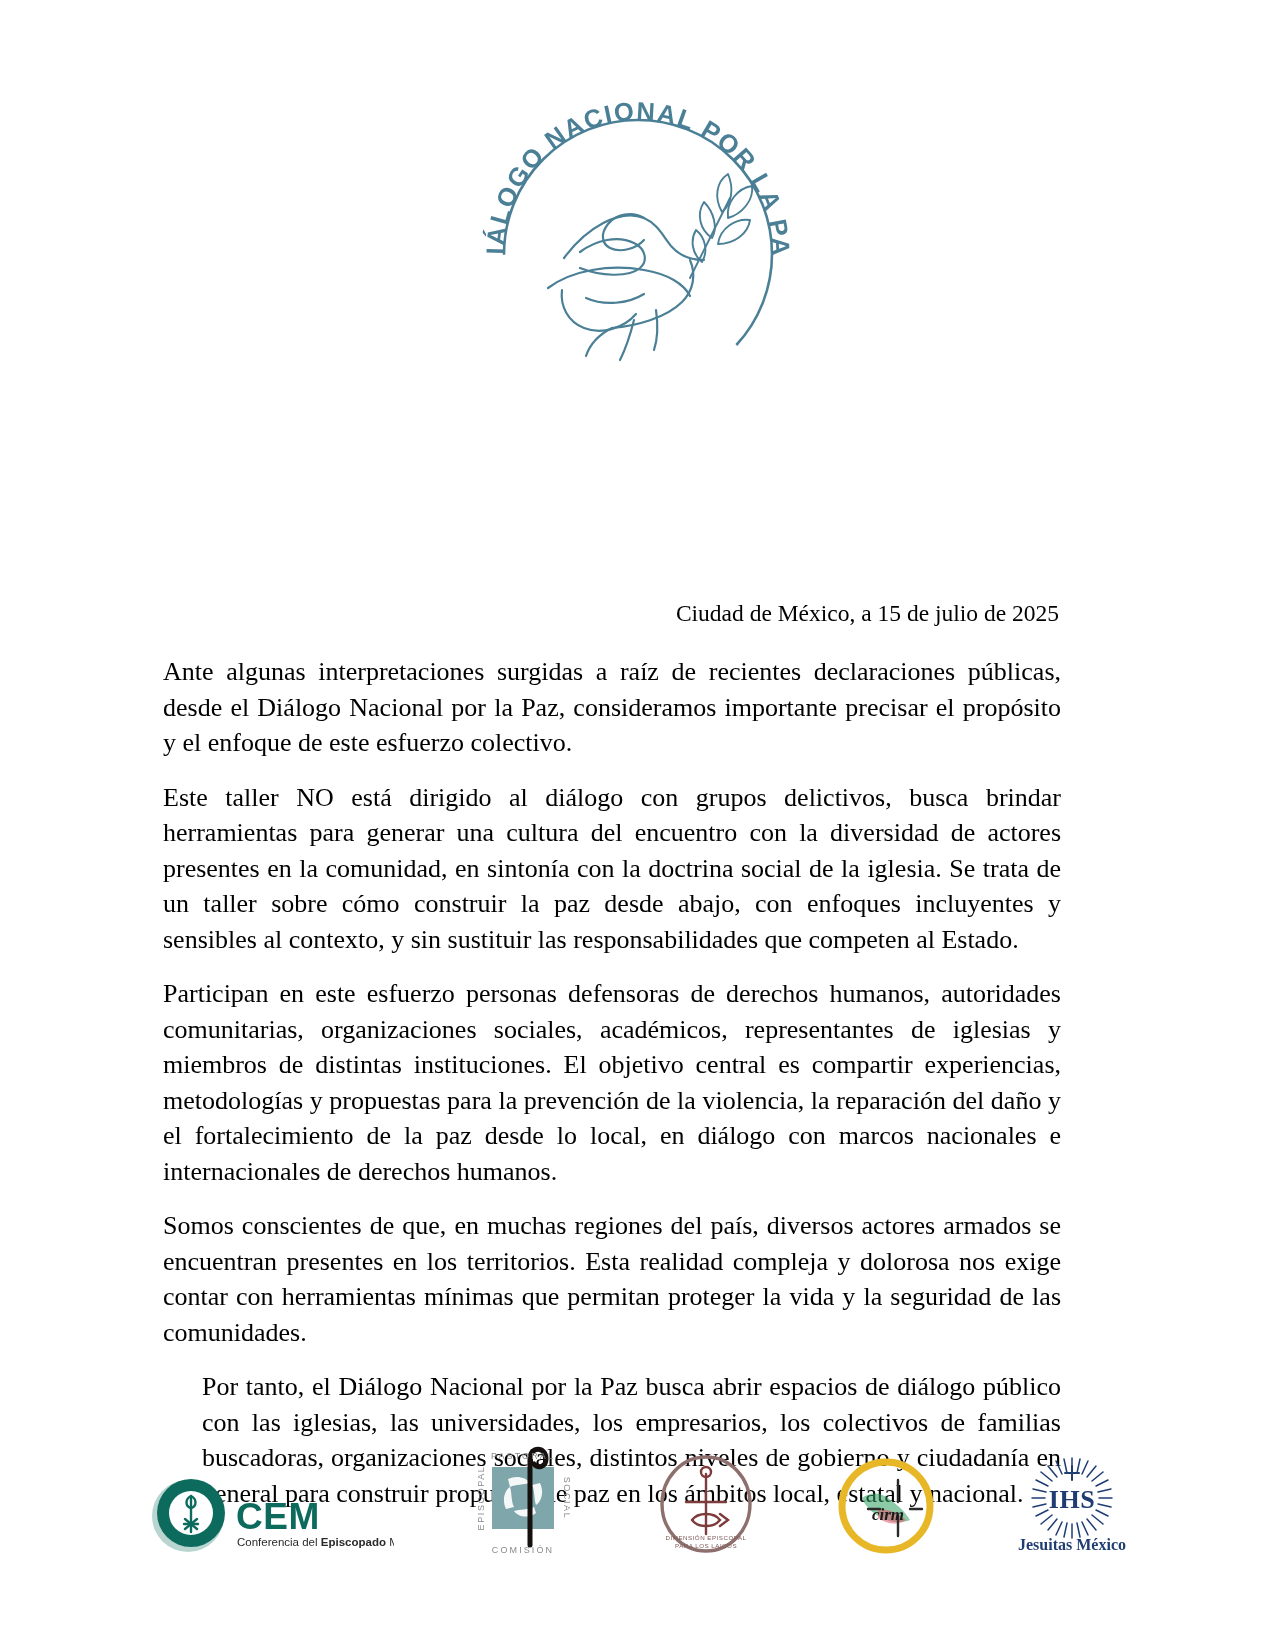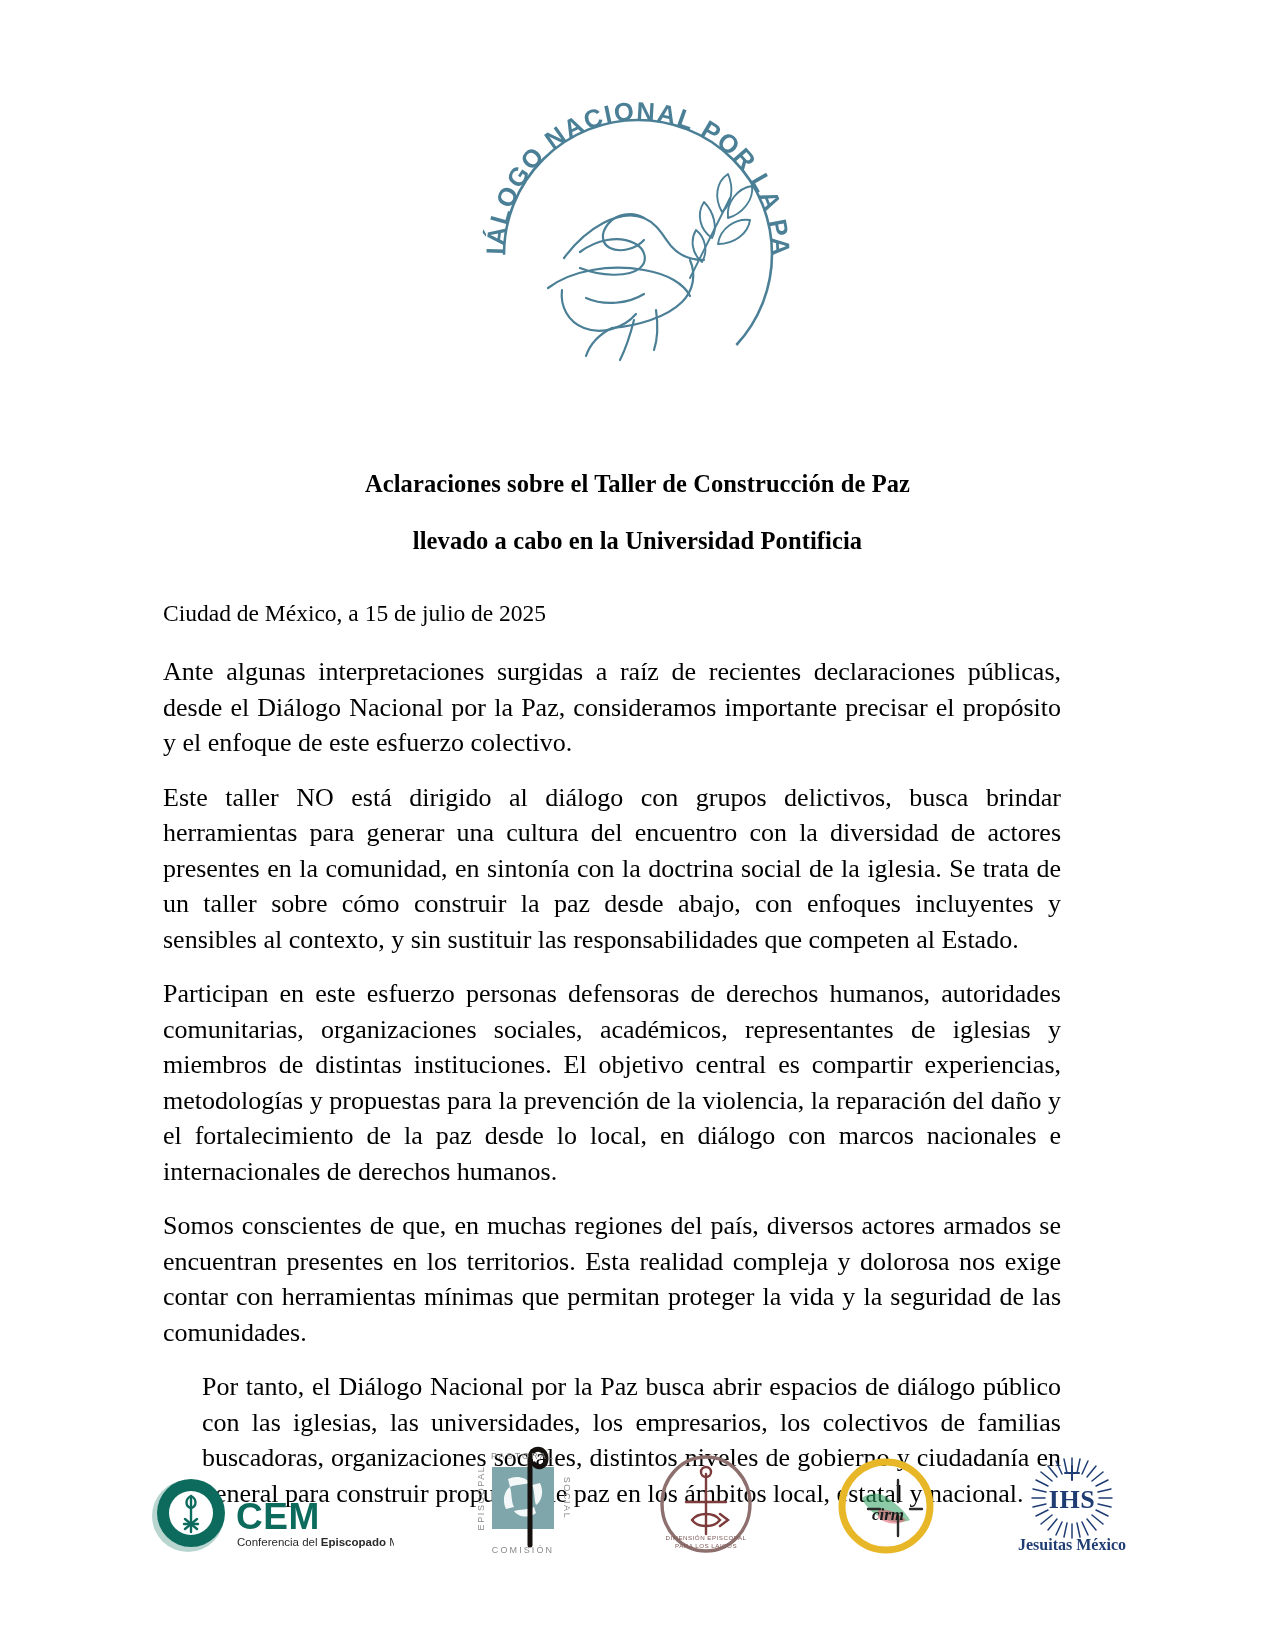--- a/index.html
+++ b/index.html
@@ -55,21 +55,21 @@
   }
 
   
   .content {
     position: absolute;
     left: 163px;
     top: 598px;
     width: 898px;
   }
   .dateline {
-    text-align: left;
+    text-align: right;
     font-size: 23.5px;
     line-height: 30px;
     margin: 0 0 26px 0;
     padding-right: 2px;
   }
   p.para {
     margin: 0 0 19px 0;
     font-size: 26px;
     line-height: 35.5px;
     text-align: justify;
@@ -153,24 +153,20 @@
           <path d="M254,140 C246,126 248,110 260,102 C266,116 264,132 254,140Z"></path>
           <path d="M260,146 C274,142 286,128 284,114 C270,116 258,130 260,146Z"></path>
           <path d="M244,166 C232,158 228,142 236,130 C246,140 250,156 244,166Z"></path>
           <path d="M250,172 C266,172 280,162 282,148 C268,146 252,156 250,172Z"></path>
           <path d="M234,190 C224,182 222,168 228,158 C238,166 240,180 234,190Z"></path>
         </g>
       </svg>
     </div>
   </div>
 
-  <div class="title-block">
-    <div class="doc-title-line">Aclaraciones sobre el Taller de Construcción de Paz</div>
-    <div class="doc-title-line">llevado a cabo en la Universidad Pontificia</div>
-  </div>
 
   <div class="content">
     <div class="dateline">Ciudad de México, a 15 de julio de 2025</div>
 
     <p class="para">Ante algunas interpretaciones surgidas a raíz de recientes declaraciones públicas, desde el Diálogo Nacional por la Paz, consideramos importante precisar el propósito y el enfoque de este esfuerzo colectivo.</p>
     <p class="para">Este taller NO está dirigido al diálogo con grupos delictivos, busca brindar herramientas para generar una cultura del encuentro con la diversidad de actores presentes en la comunidad, en sintonía con la doctrina social de la iglesia. Se trata de un taller sobre cómo construir la paz desde abajo, con enfoques incluyentes y sensibles al contexto, y sin sustituir las responsabilidades que competen al Estado.</p>
     <p class="para">Participan en este esfuerzo personas defensoras de derechos humanos, autoridades comunitarias, organizaciones sociales, académicos, representantes de iglesias y miembros de distintas instituciones. El objetivo central es compartir experiencias, metodologías y propuestas para la prevención de la violencia, la reparación del daño y el fortalecimiento de la paz desde lo local, en diálogo con marcos nacionales e internacionales de derechos humanos.</p>
     <p class="para">Somos conscientes de que, en muchas regiones del país, diversos actores armados se encuentran presentes en los territorios. Esta realidad compleja y dolorosa nos exige contar con herramientas mínimas que permitan proteger la vida y la seguridad de las comunidades.</p>
     <p class="para">Por tanto, el Diálogo Nacional por la Paz busca abrir espacios de diálogo público con las iglesias, las universidades, los empresarios, los colectivos de familias buscadoras, organizaciones sociales, distintos niveles de gobierno y ciudadanía en general para construir propuesta de paz en los ámbitos local, estatal y nacional.</p>
   </div>

